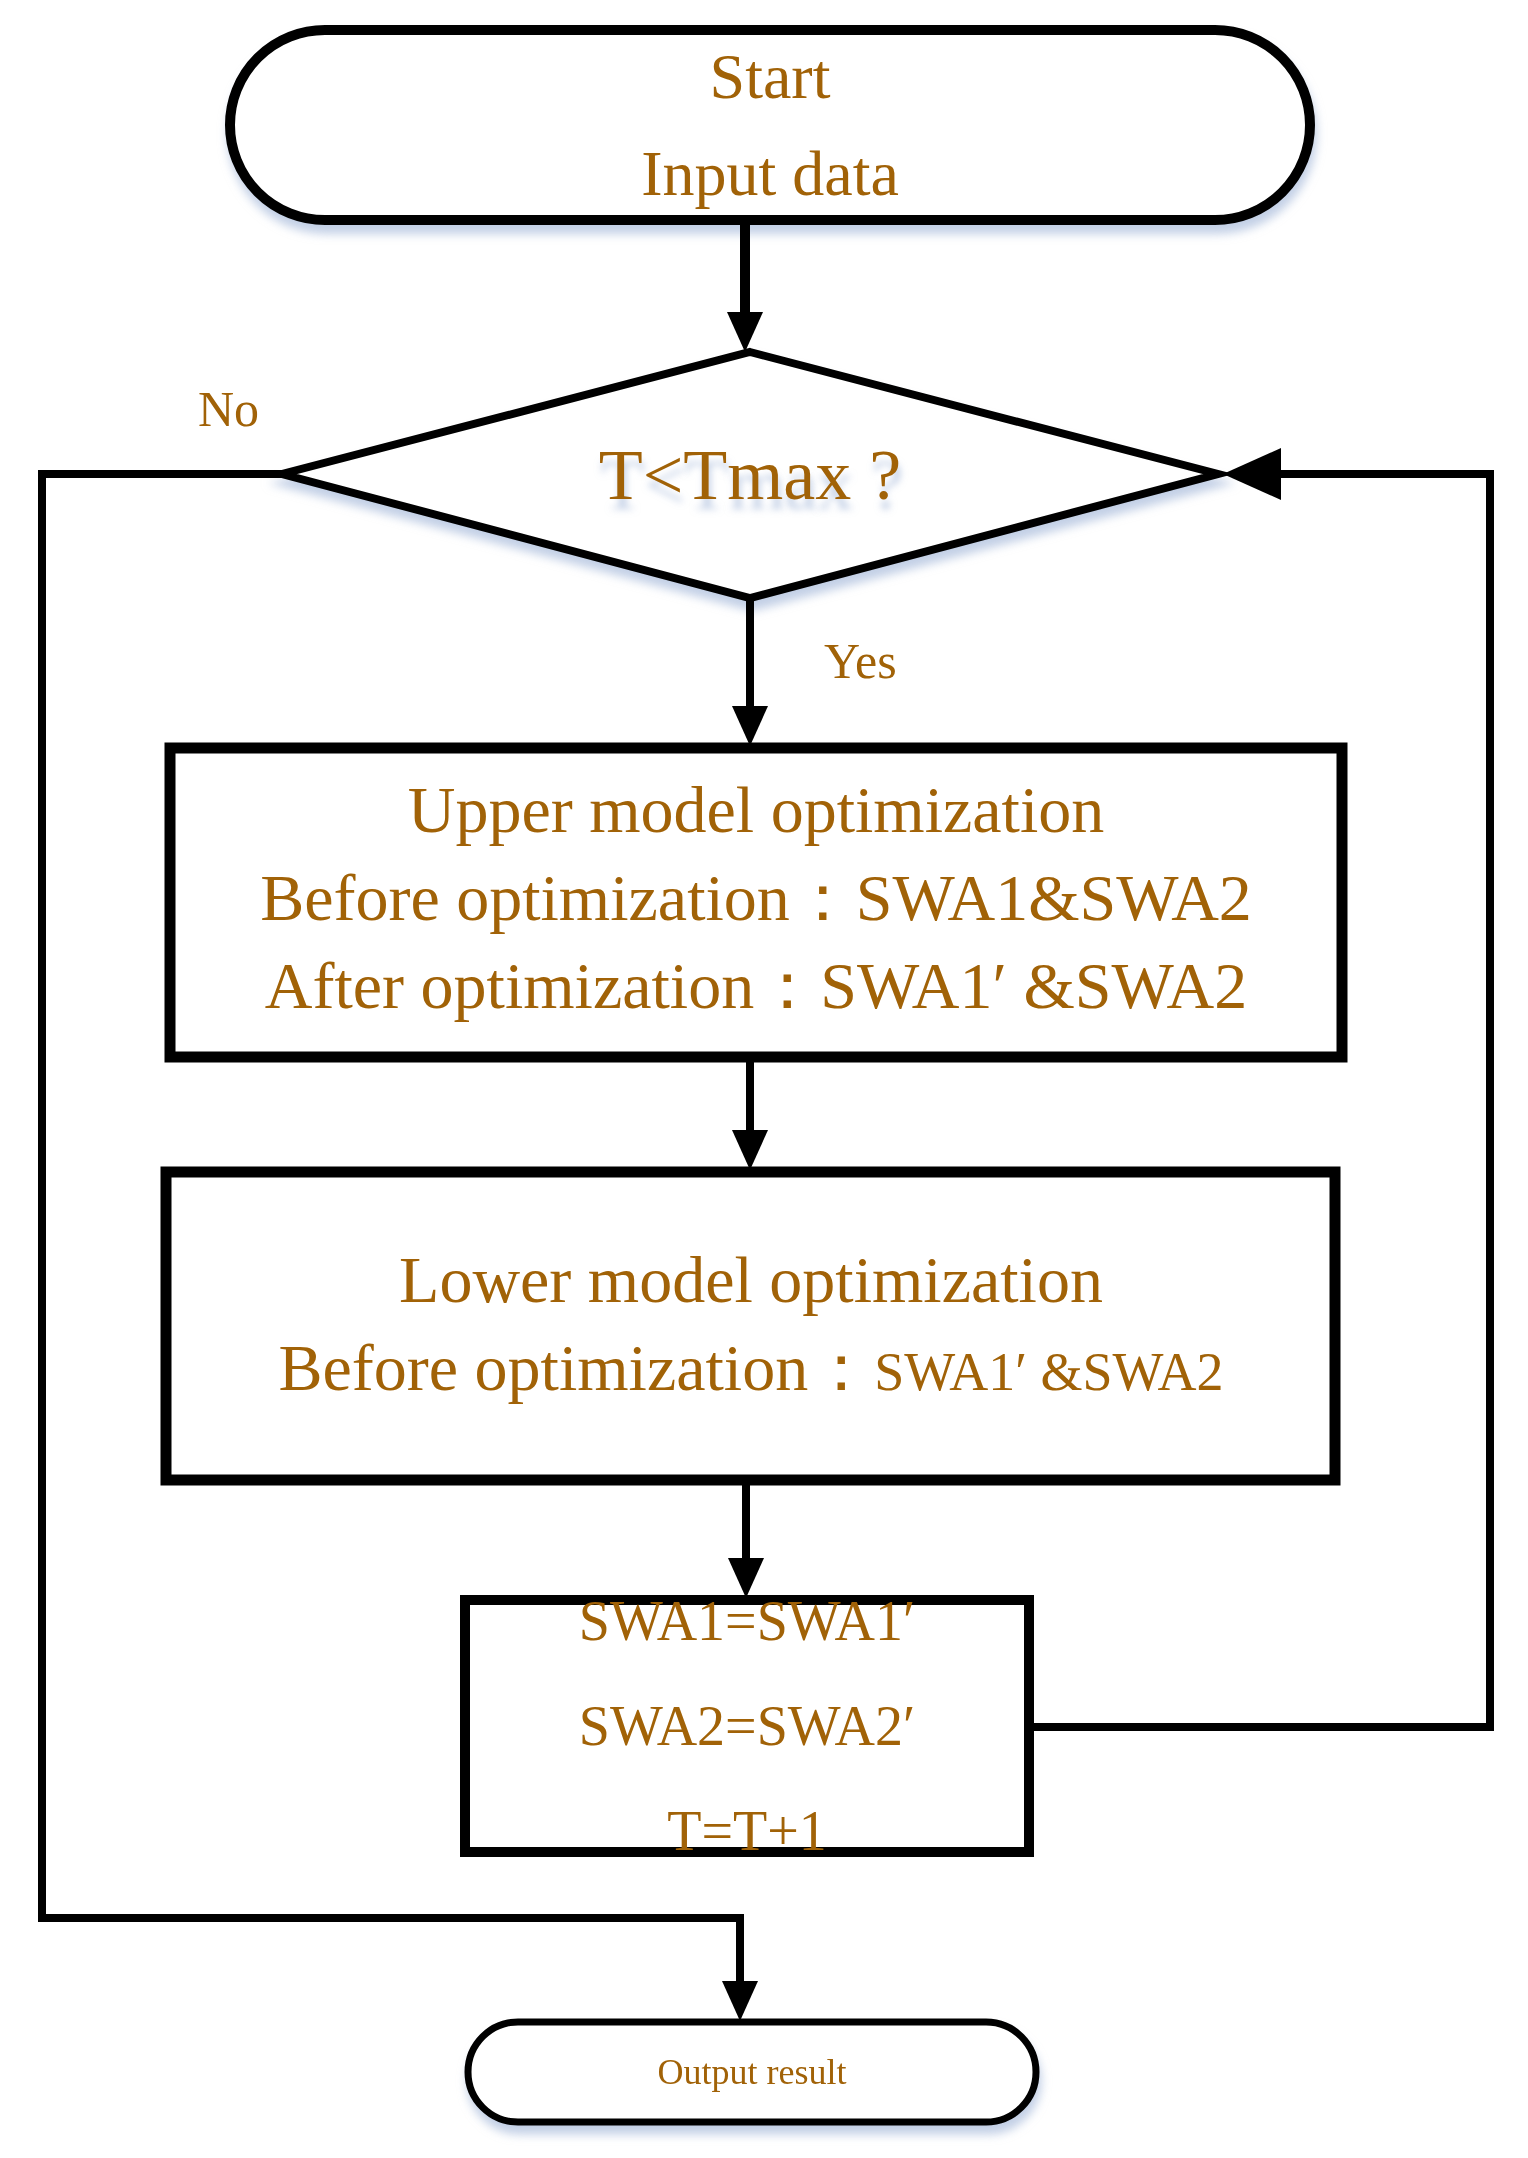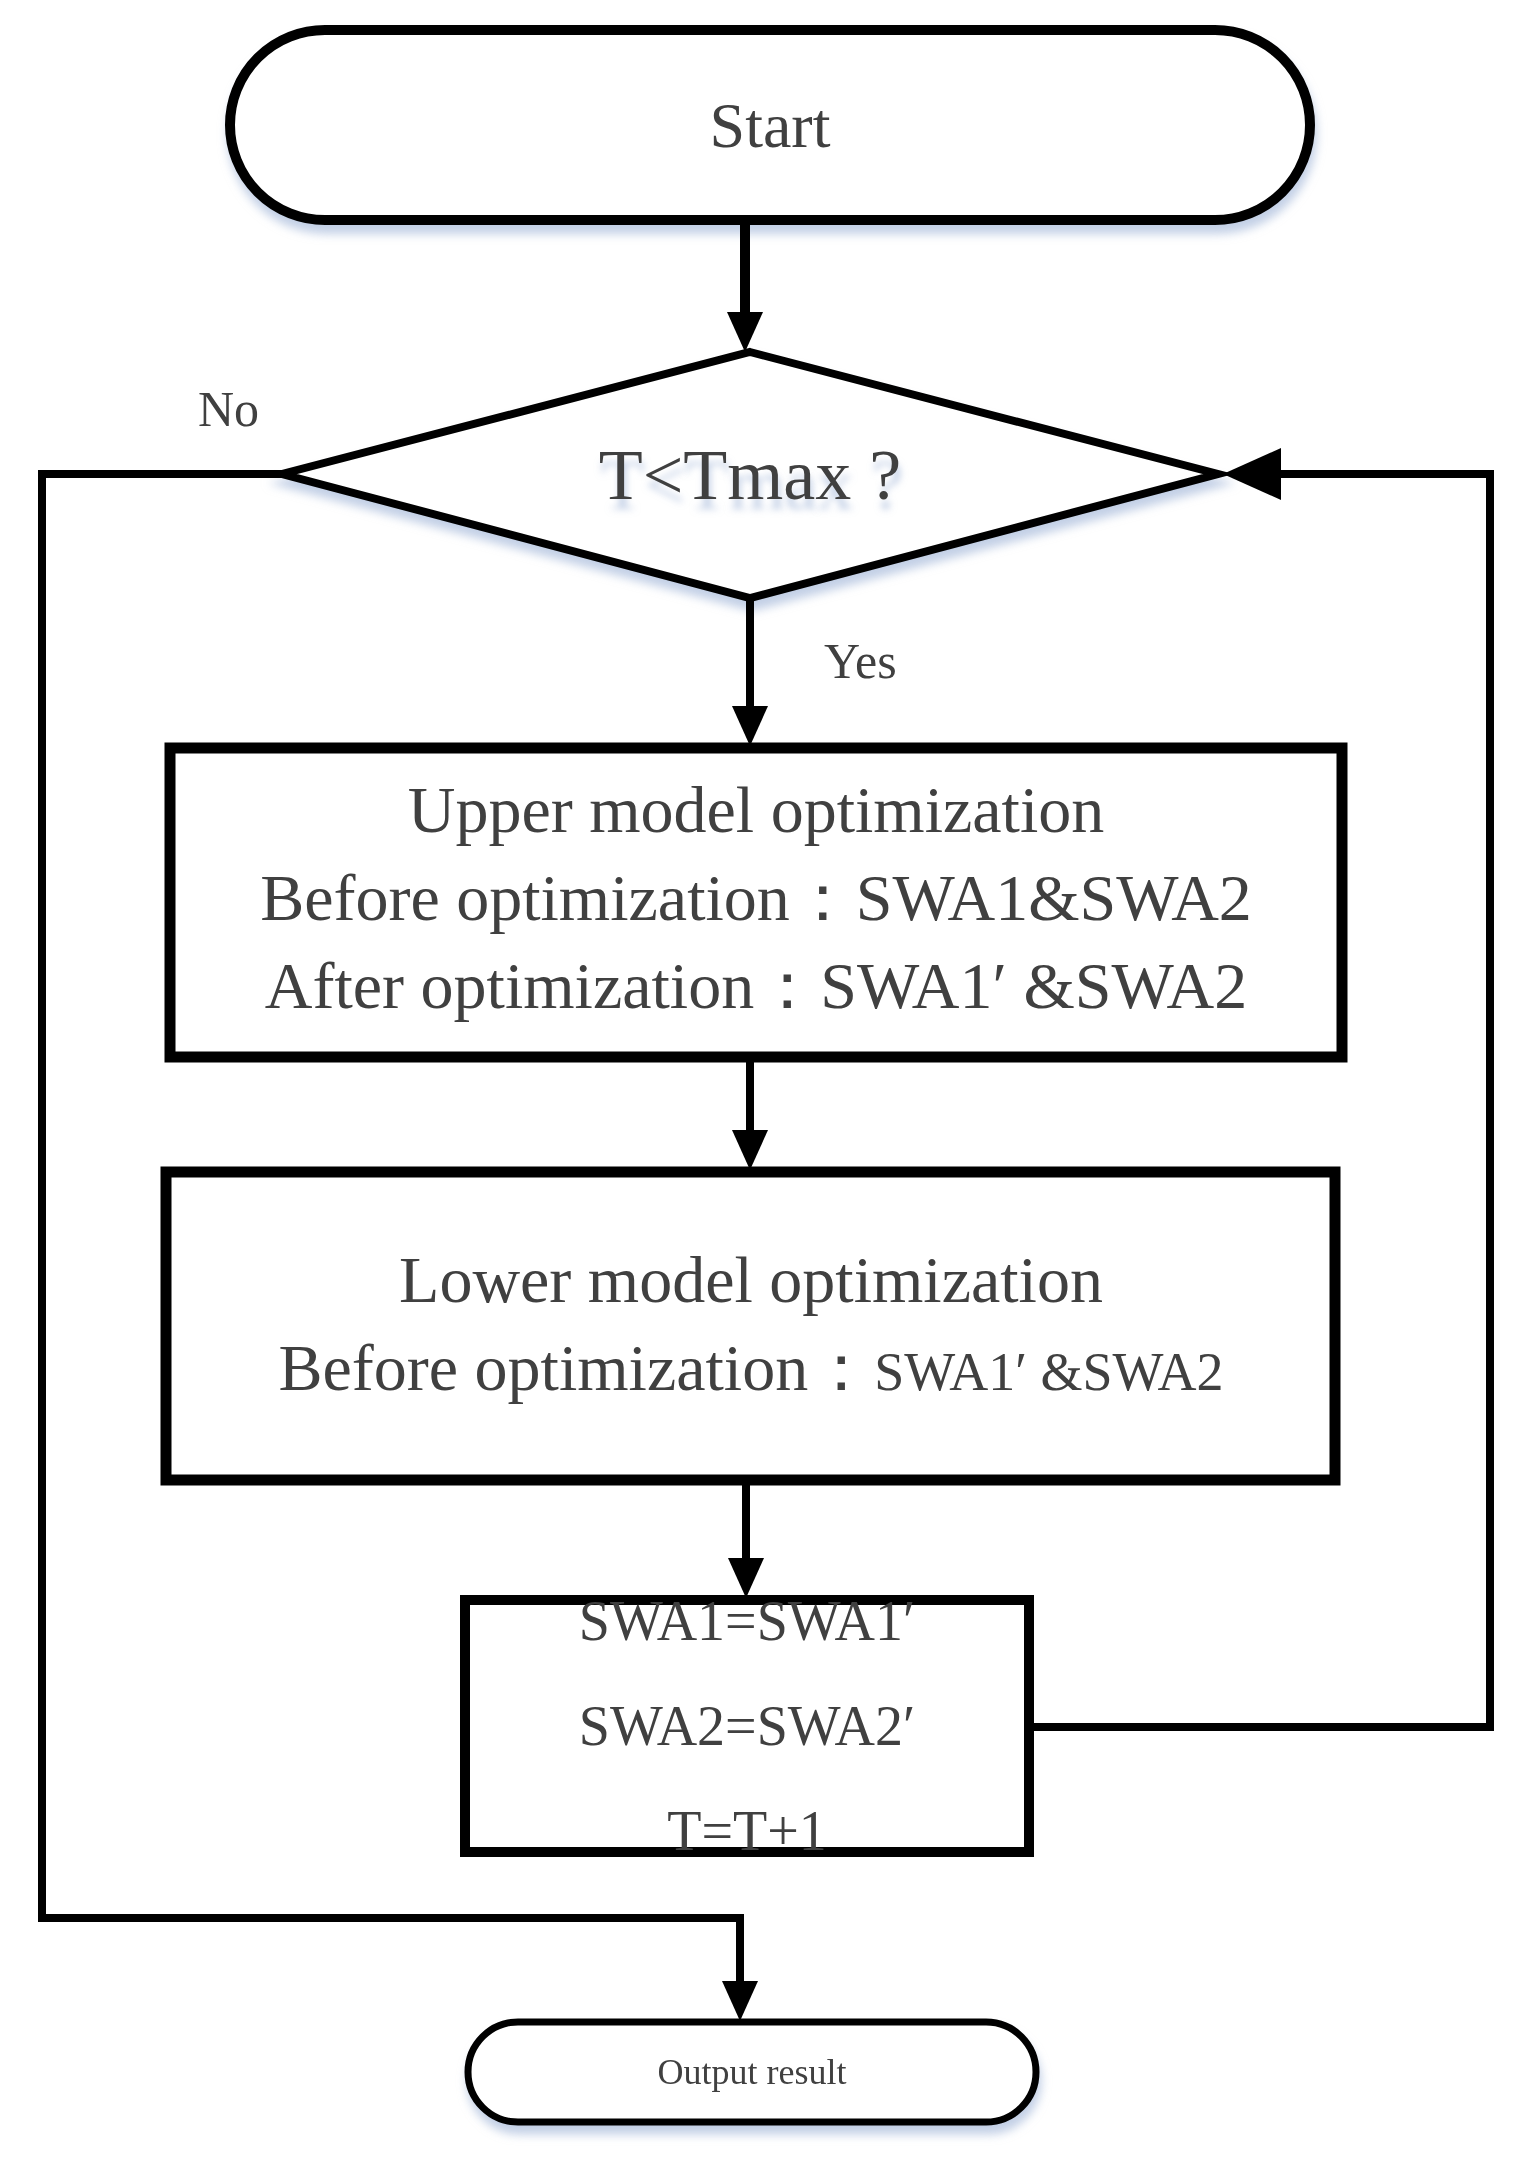--- a/index.html
+++ b/index.html
@@ -1,17 +1,17 @@
 <!DOCTYPE html>
 <html><head>
 <meta charset="utf-8">
 <style>
   html,body{margin:0;padding:0;background:#ffffff;}
   .canvas{position:relative;width:1528px;height:2158px;background:#ffffff;overflow:hidden;
-          font-family:"Liberation Serif","DejaVu Serif",serif;color:#404040;}
+          font-family:"Liberation Serif","DejaVu Serif",serif;color:#a16207;}
   .layer{position:absolute;left:0;top:0;width:1528px;height:2158px;}
   svg{display:block;}
   .blueshadow{filter:drop-shadow(2px 9px 5px rgba(145,170,210,.55));}
   .txt{position:absolute;display:flex;flex-direction:column;align-items:center;justify-content:center;
        text-align:center;white-space:nowrap;}
   .txt .line{display:block;}
   .start-label{left:230px;top:30px;width:1080px;height:190px;font-size:64px;line-height:97px;}
   .decision-label{left:282px;top:352px;width:936px;height:246px;font-size:72px;
                   text-shadow:2px 10px 7px rgba(145,170,210,.55);}
   .edge-label{position:absolute;font-size:50px;line-height:50px;}
@@ -59,20 +59,21 @@
     <rect x="465" y="1600" width="564" height="252" fill="#ffffff" stroke="#000000" stroke-width="10"></rect>
 
     <polyline points="1029,1727 1490,1727 1490,474 1281,474" fill="none" stroke="#000000" stroke-width="8"></polyline>
     <polygon points="1223,474 1281,448 1281,500" fill="#000000"></polygon>
 
     <rect x="468" y="2022" width="568" height="100" rx="50" ry="50" fill="#ffffff" stroke="#000000" stroke-width="7" class="blueshadow"></rect>
   </svg>
 
   <div class="txt start-label">
     <span class="line">Start</span>
+    <span class="line">Input data</span>
   </div>
 
   <div class="txt decision-label">
     <span class="line">T&lt;Tmax ?</span>
   </div>
 
   <div class="edge-label no-label">No</div>
   <div class="edge-label yes-label">Yes</div>
 
   <div class="txt proc upper-label">

